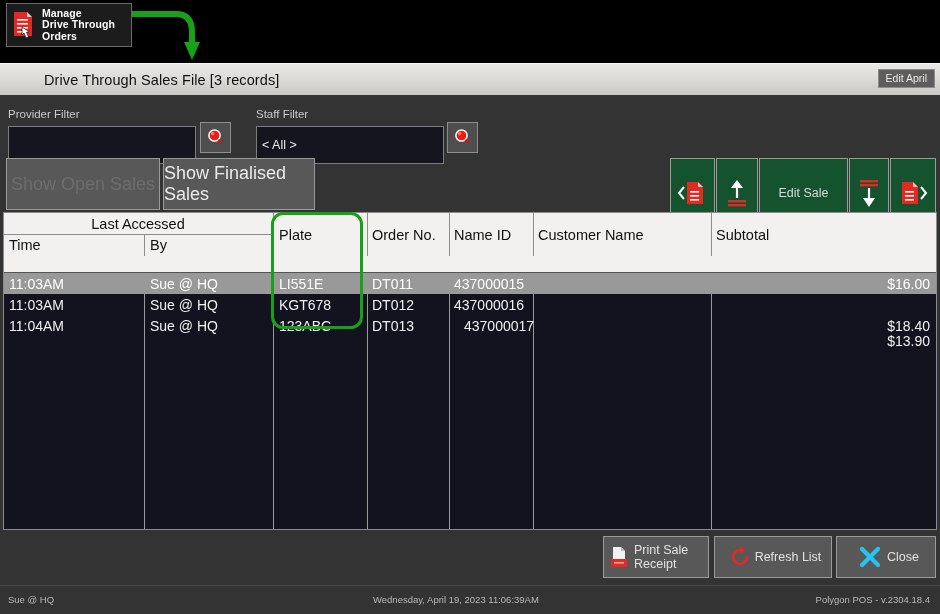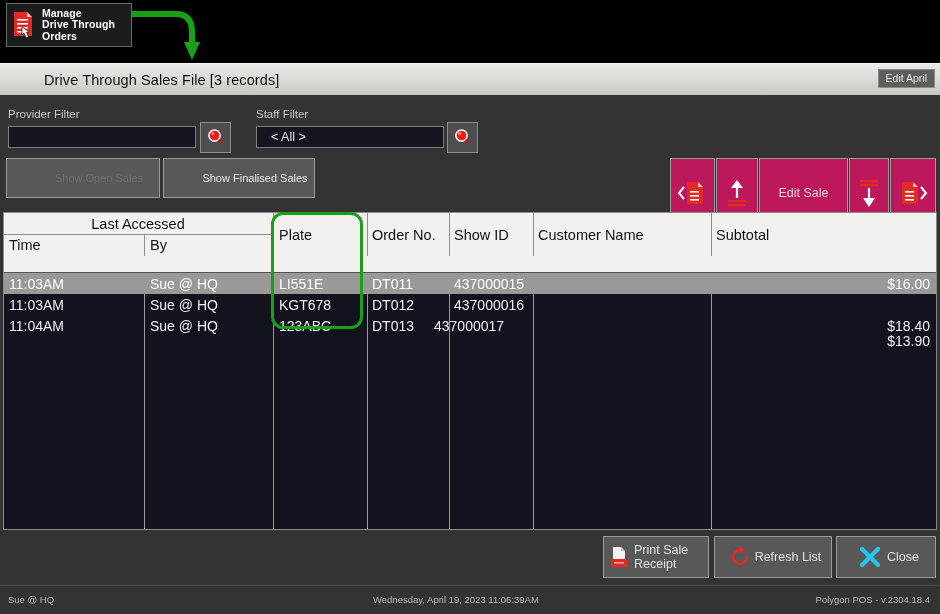--- a/index.html
+++ b/index.html
@@ -50,46 +50,46 @@
   .body-area {
     position: absolute; left: 0; top: 95px; width: 940px; height: 490px;
     background: #333333;
   }
 
   
   .filter-label {
     position: absolute; color: #c9c9c9; font-size: 11.5px;
   }
   .filter-input {
-    position: absolute; height: 22px;
+    position: absolute; height: 38px;
     background: #15151f; border: 1px solid #7d7d7d;
     color: #e9e9e9; font-size: 12.5px;
-    padding: 2px 14px; line-height: 18px;
+    padding: 2px 5px; line-height: 18px;
   }
   .search-btn {
     position: absolute; width: 31px; height: 31px;
     background: #4e4e4e; border: 1px solid #8e8e8e;
     display: flex; align-items: center; justify-content: center;
     cursor: pointer;
   }
 
   
   .mode-btn {
-    position: absolute; height: 40px;
+    position: absolute; height: 52px;
     background: #585858; border: 1px solid #9a9a9a;
     display: flex; align-items: center; justify-content: center;
-    font-size: 11px; cursor: pointer; padding-left: 32px;
+    font-size: 18px; cursor: pointer;
   }
   .mode-btn.enabled { color: #eaeaea; }
   .mode-btn.disabled { color: #6d6d6d; cursor: default; }
 
   
   .nav-btn {
     position: absolute; top: 158px; height: 69px;
-    background: #be185d; border: 1px solid #9a9a9a;
+    background: #14532d; border: 1px solid #9a9a9a;
     display: flex; align-items: center; justify-content: center;
     cursor: pointer;
   }
   .nav-btn .lbl { color: #d9d9d9; font-size: 12.5px; }
 
   
   .grid {
     position: absolute; left: 3px; top: 212px;
     width: 934px; height: 318px;
     background: #13131f;
@@ -249,21 +249,21 @@
 
   <div class="grid">
     <div class="grid-head">
       <div class="hcell center" style="left:0; top:0; width:268px; height:21px;">Last Accessed</div>
       <div class="hrule" style="left:0; top:21px; width:268px;"></div>
 
       <div class="hcell" style="left:5px; top:21px; width:130px; height:22px;">Time</div>
       <div class="hcell" style="left:146px; top:21px; width:120px; height:22px;">By</div>
       <div class="hcell" style="left:275px; top:0; width:85px; height:43px;">Plate</div>
       <div class="hcell" style="left:368px; top:0; width:75px; height:43px;">Order No.</div>
-      <div class="hcell" style="left:450px; top:0; width:80px; height:43px;">Show ID</div>
+      <div class="hcell" style="left:450px; top:0; width:80px; height:43px;">Name ID</div>
       <div class="hcell" style="left:534px; top:0; width:170px; height:43px;">Customer Name</div>
       <div class="hcell" style="left:712px; top:0; width:170px; height:43px;">Subtotal</div>
 
       <div class="hdiv" style="left:140px; top:21px; height:22px;"></div>
       <div class="hdiv" style="left:269px; top:0; height:43px;"></div>
       <div class="hdiv" style="left:363px; top:0; height:43px;"></div>
       <div class="hdiv" style="left:445px; top:0; height:43px;"></div>
       <div class="hdiv" style="left:529px; top:0; height:43px;"></div>
       <div class="hdiv" style="left:707px; top:0; height:43px;"></div>
     </div>
@@ -294,21 +294,21 @@
         <div class="cell" style="left:450px; width:78px;">437000016</div>
         <div class="cell" style="left:534px; width:170px;"></div>
         <div class="cell right" style="left:712px; width:219px;margin-top:36px;">$13.90</div>
       </div>
 
       <div class="row" style="top:42px;">
         <div class="cell" style="left:5px; width:133px;">11:04AM</div>
         <div class="cell" style="left:146px; width:120px;">Sue @ HQ</div>
         <div class="cell" style="left:275px; width:85px;">123ABC</div>
         <div class="cell" style="left:368px; width:74px;">DT013</div>
-        <div class="cell" style="left:430px; width:78px;text-align:center;">437000017</div>
+        <div class="cell" style="left:460px; width:78px;text-align:center;">437000017</div>
         <div class="cell" style="left:534px; width:170px;"></div>
         <div class="cell right" style="left:712px; width:219px;">$18.40</div>
       </div>
     </div>
   </div>
 
   <div class="highlight-box"></div>
 
   <div class="btm-btn" style="left:603px; width:106px;">
     <span class="ic" style="width:30px;">

